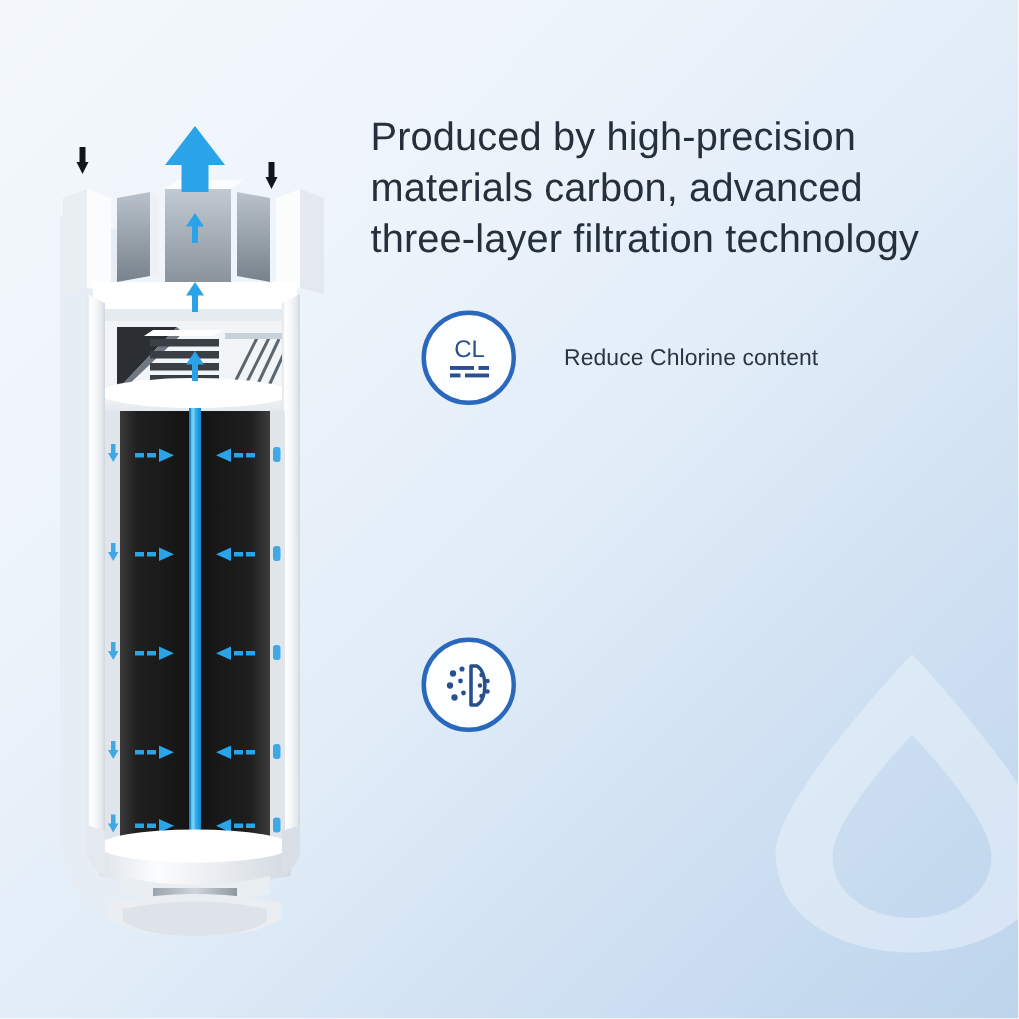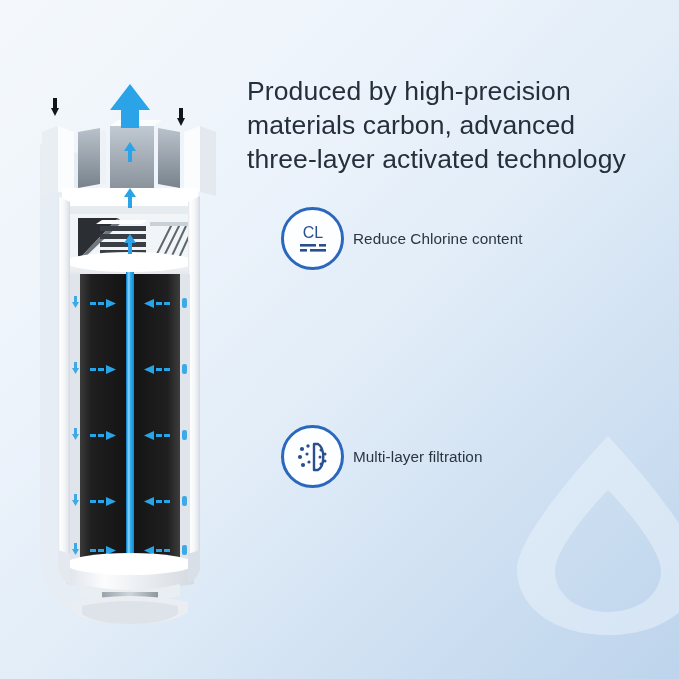--- a/index.html
+++ b/index.html
@@ -63,21 +63,21 @@
     border-radius: 50%;
     border: 3.2px solid #2a68bd;
     background: #fdfeff;
     box-sizing: border-box;
     display: flex;
     align-items: center;
     justify-content: center;
     flex: none;
   }
   .feature-text {
-    margin-left: 9px;
+    margin-left: 32px;
     font-size: 15.3px;
     line-height: 22px;
     color: #2b3542;
     letter-spacing: 0.05px;
     white-space: nowrap;
   }
   .feature-text span { display: block; }
 
   
   .product {
@@ -312,21 +312,21 @@
       <g transform="translate(155,24)">
           <rect x="2" y="0" width="4" height="11"></rect>
           <path d="M0 10 L8 10 L4 18 Z"></path>
         </g>
     </g>
   </svg>
 
   <div class="headline">
     <span>Produced by high-precision</span>
     <span>materials carbon, advanced</span>
-    <span>three-layer activated technology</span>
+    <span>three-layer filtration technology</span>
   </div>
 
   <div class="feature feature-1">
     <div class="icon-circle">
       <svg width="42" height="42" viewBox="0 0 42 42">
         <text x="21" y="20" text-anchor="middle" font-family="Liberation Sans, sans-serif" font-size="16" font-weight="400" fill="#2a4f8f">CL</text>
         <g fill="#2a4f8f">
           <rect x="8" y="26" width="16" height="2.6"></rect>
           <rect x="27" y="26" width="7" height="2.6"></rect>
           <rect x="8" y="31" width="7" height="2.6"></rect>
@@ -352,19 +352,16 @@
           <circle cx="11" cy="29" r="2.1"></circle>
           <circle cx="17" cy="26" r="1.6"></circle>
           <circle cx="29" cy="14" r="1.5"></circle>
           <circle cx="33" cy="18" r="1.5"></circle>
           <circle cx="28" cy="21" r="1.5"></circle>
           <circle cx="33" cy="25" r="1.5"></circle>
           <circle cx="29" cy="28" r="1.5"></circle>
         </g>
       </svg>
     </div>
-    <div class="feature-text">
-      <span>Multi-layer filtration</span>
-    </div>
   </div>
 
 
 </div>
 
 </body></html>

